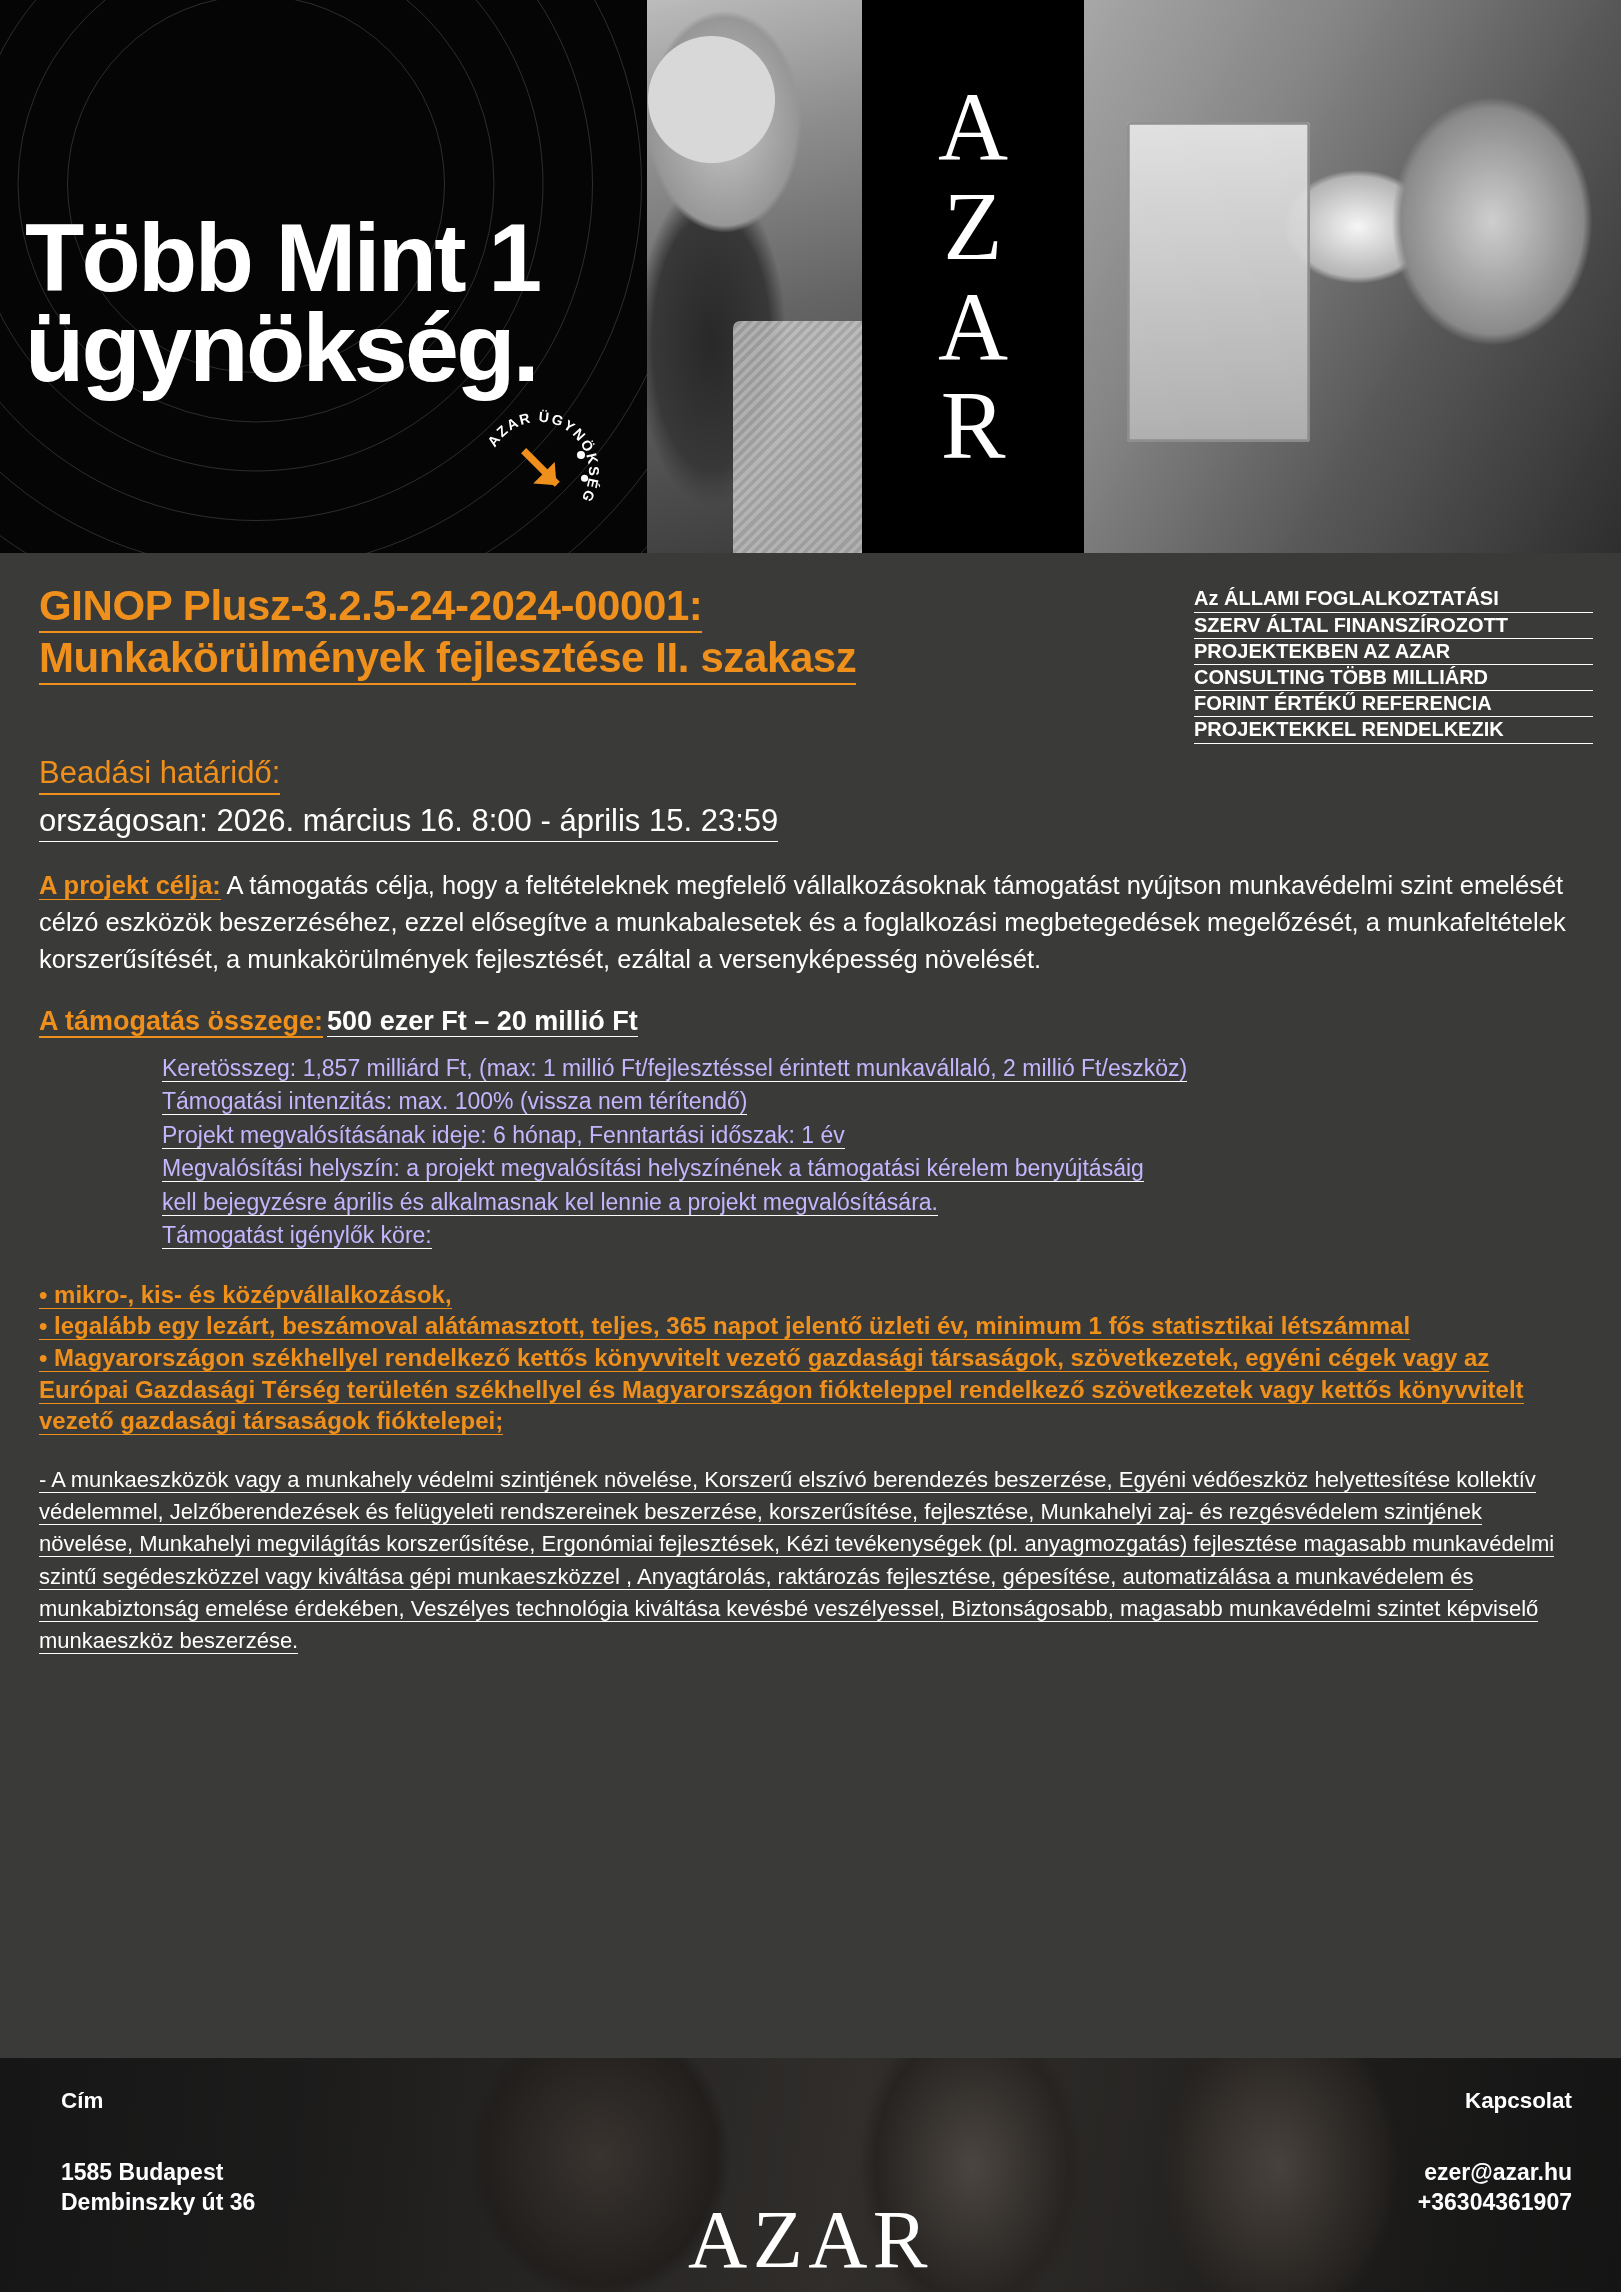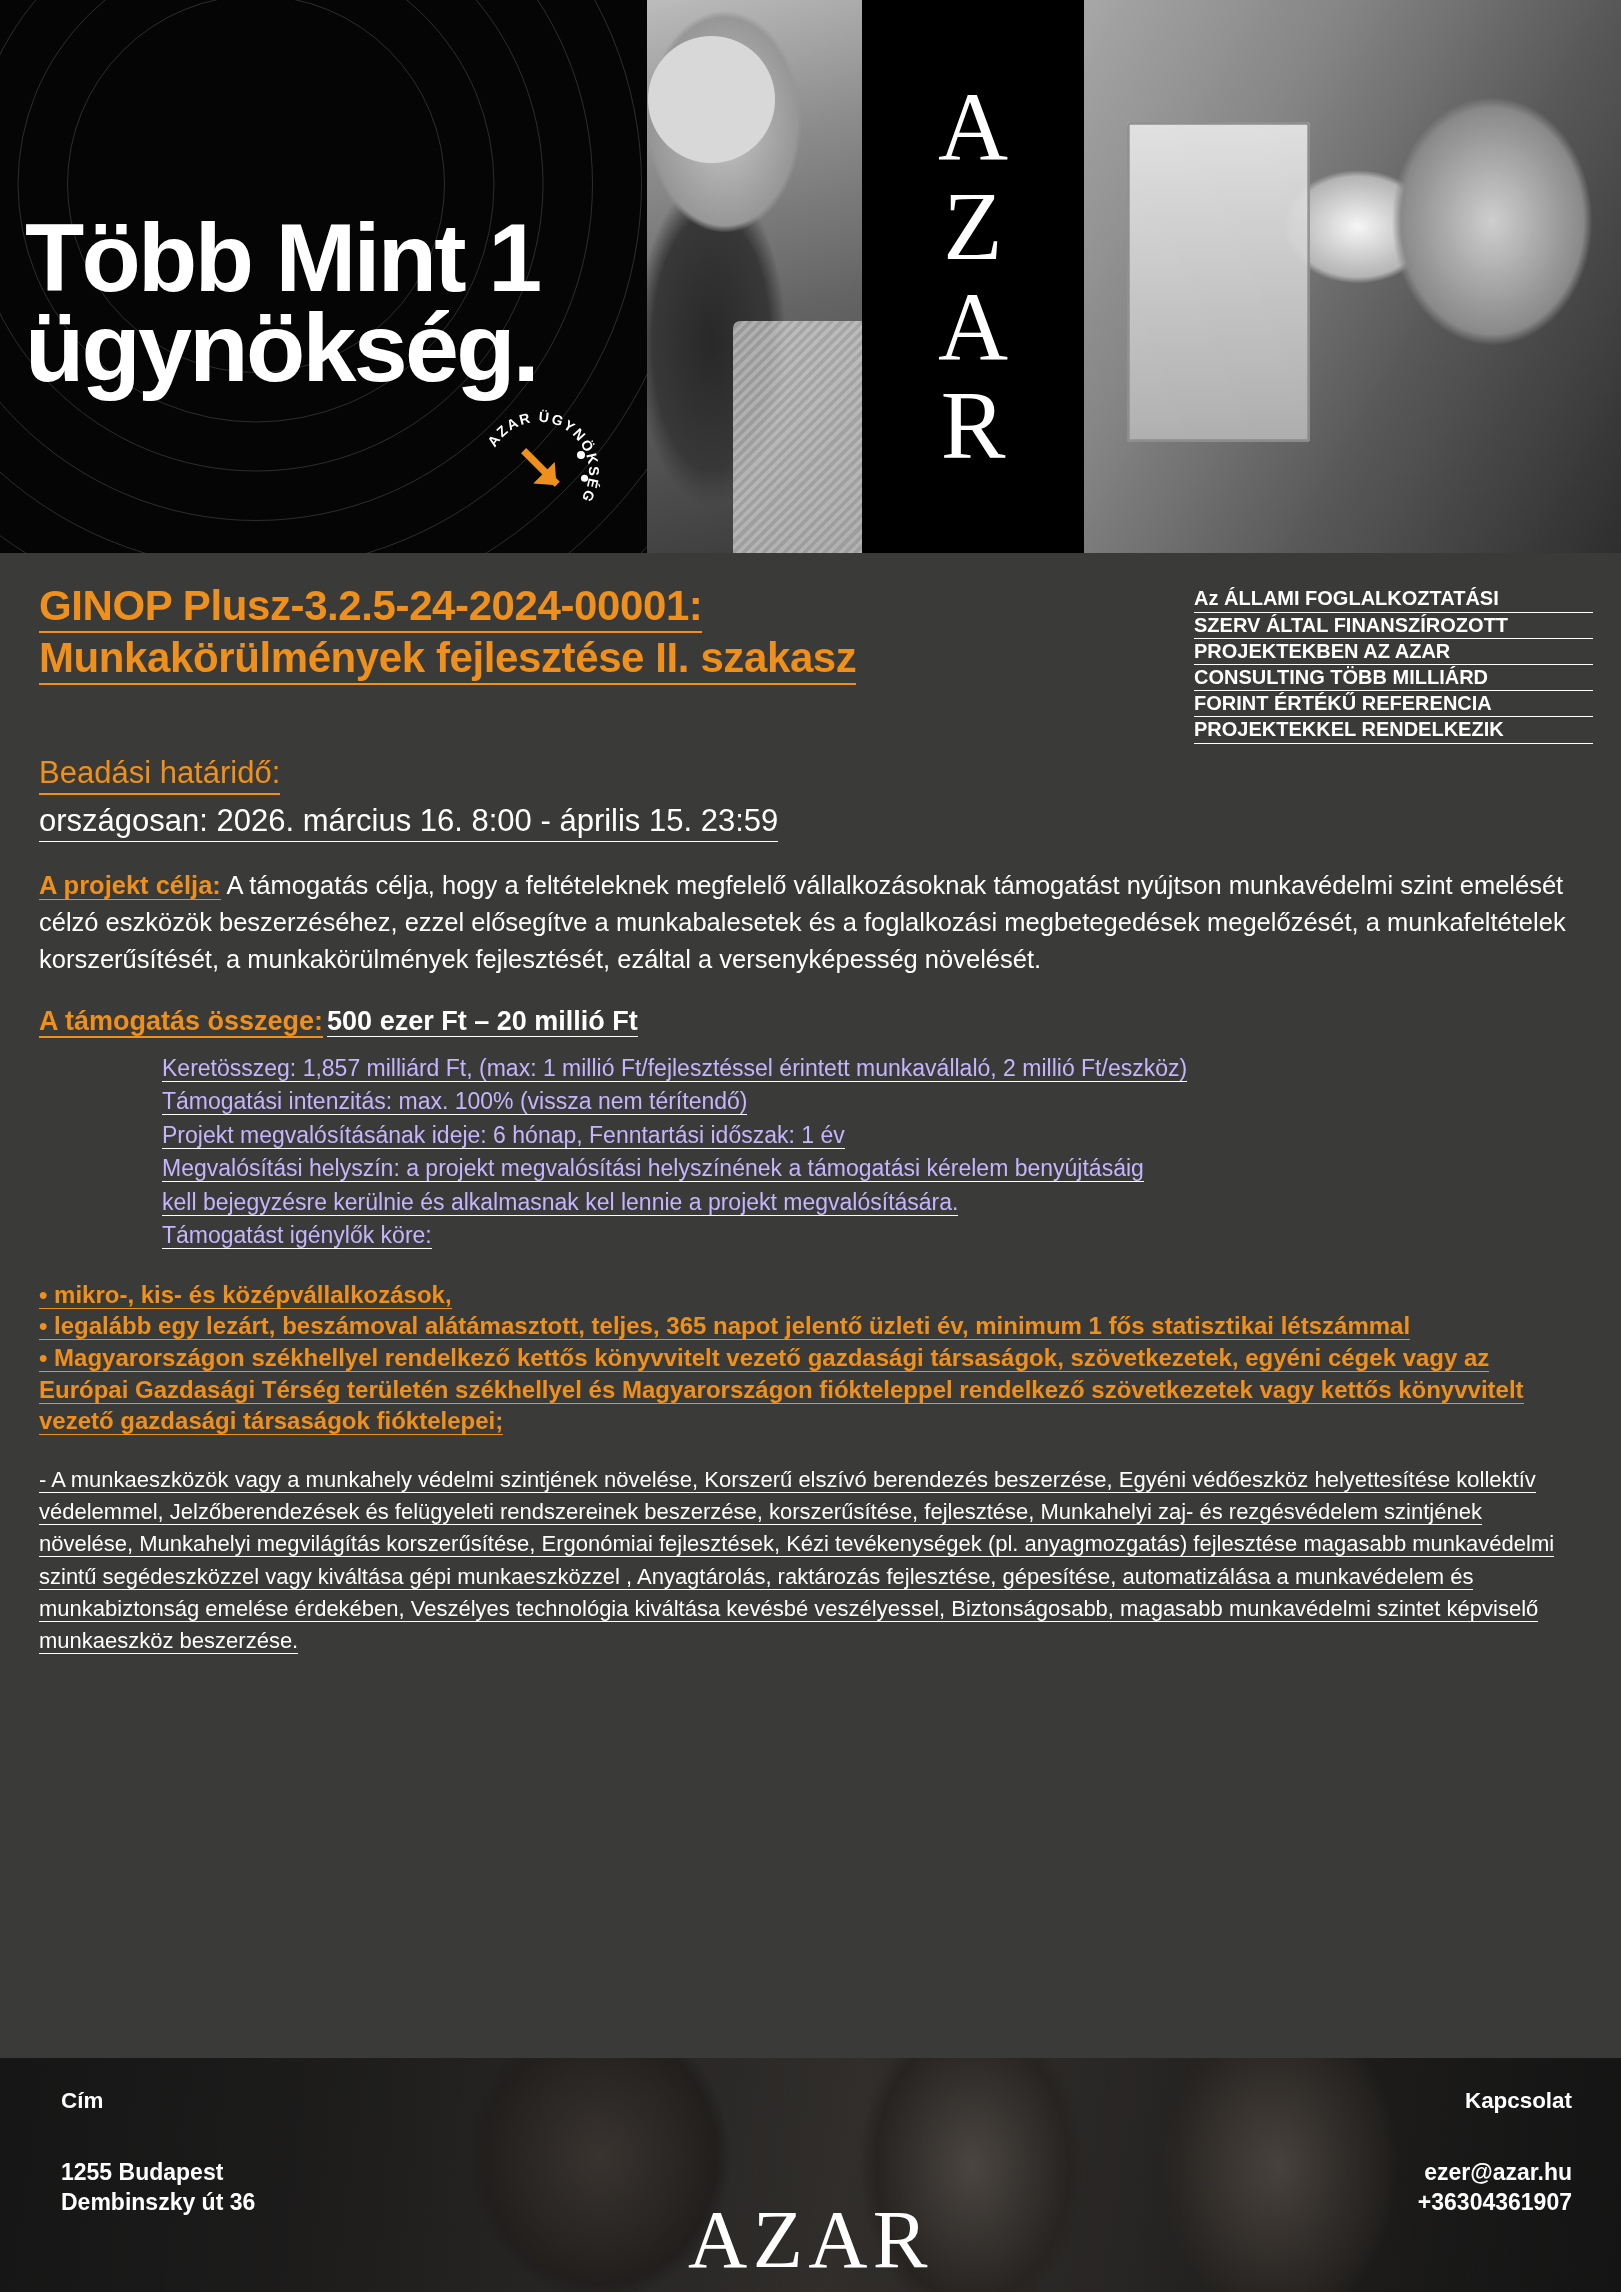--- a/index.html
+++ b/index.html
@@ -457,21 +457,21 @@
     <div class="amount-block">
       <span class="amount-label">A támogatás összege:</span>
       <span class="amount-value">500 ezer Ft – 20 millió Ft</span>
     </div>
 
     <div class="details-block">
       <div class="detail-line"><span>Keretösszeg: 1,857 milliárd Ft, (max: 1 millió Ft/fejlesztéssel érintett munkavállaló, 2 millió Ft/eszköz)</span></div>
       <div class="detail-line"><span>Támogatási intenzitás: max. 100% (vissza nem térítendő)</span></div>
       <div class="detail-line"><span>Projekt megvalósításának ideje: 6 hónap, Fenntartási időszak: 1 év</span></div>
       <div class="detail-line"><span>Megvalósítási helyszín: a projekt megvalósítási helyszínének a támogatási kérelem benyújtásáig</span></div>
-      <div class="detail-line"><span>kell bejegyzésre kerülnie és alkalmasnak kel lennie a projekt megvalósítására.</span></div>
+      <div class="detail-line"><span>kell bejegyzésre április és alkalmasnak kel lennie a projekt megvalósítására.</span></div>
       <div class="detail-line"><span>Támogatást igénylők köre:</span></div>
     </div>
 
     <div class="bullets-block">
       <div class="bullet-line"><span>• mikro-, kis- és középvállalkozások,</span></div>
       <div class="bullet-line"><span>• legalább egy lezárt, beszámoval alátámasztott, teljes, 365 napot jelentő üzleti év, minimum 1 fős statisztikai létszámmal</span></div>
       <div class="bullet-line"><span>• Magyarországon székhellyel rendelkező kettős könyvvitelt vezető gazdasági társaságok, szövetkezetek, egyéni cégek vagy az Európai Gazdasági Térség területén székhellyel és Magyarországon fiókteleppel rendelkező szövetkezetek vagy kettős könyvvitelt vezető gazdasági társaságok fióktelepei;</span></div>
     </div>
 
     <div class="mandatory-block">
@@ -480,21 +480,21 @@
 
   </div>
 
   <div class="footer">
     <div class="footer-photo"></div>
     <div class="footer-overlay"></div>
 
     <div class="footer-inner">
       <div class="footer-col left">
         <div class="footer-head">Cím</div>
-        <div class="footer-val">1255 Budapest</div>
+        <div class="footer-val">1585 Budapest</div>
         <div class="footer-val">Dembinszky út 36</div>
       </div>
 
       <div class="footer-col right">
         <div class="footer-head">Kapcsolat</div>
         <div class="footer-val">ezer@azar.hu</div>
         <div class="footer-val">+36304361907</div>
       </div>
     </div>
 

